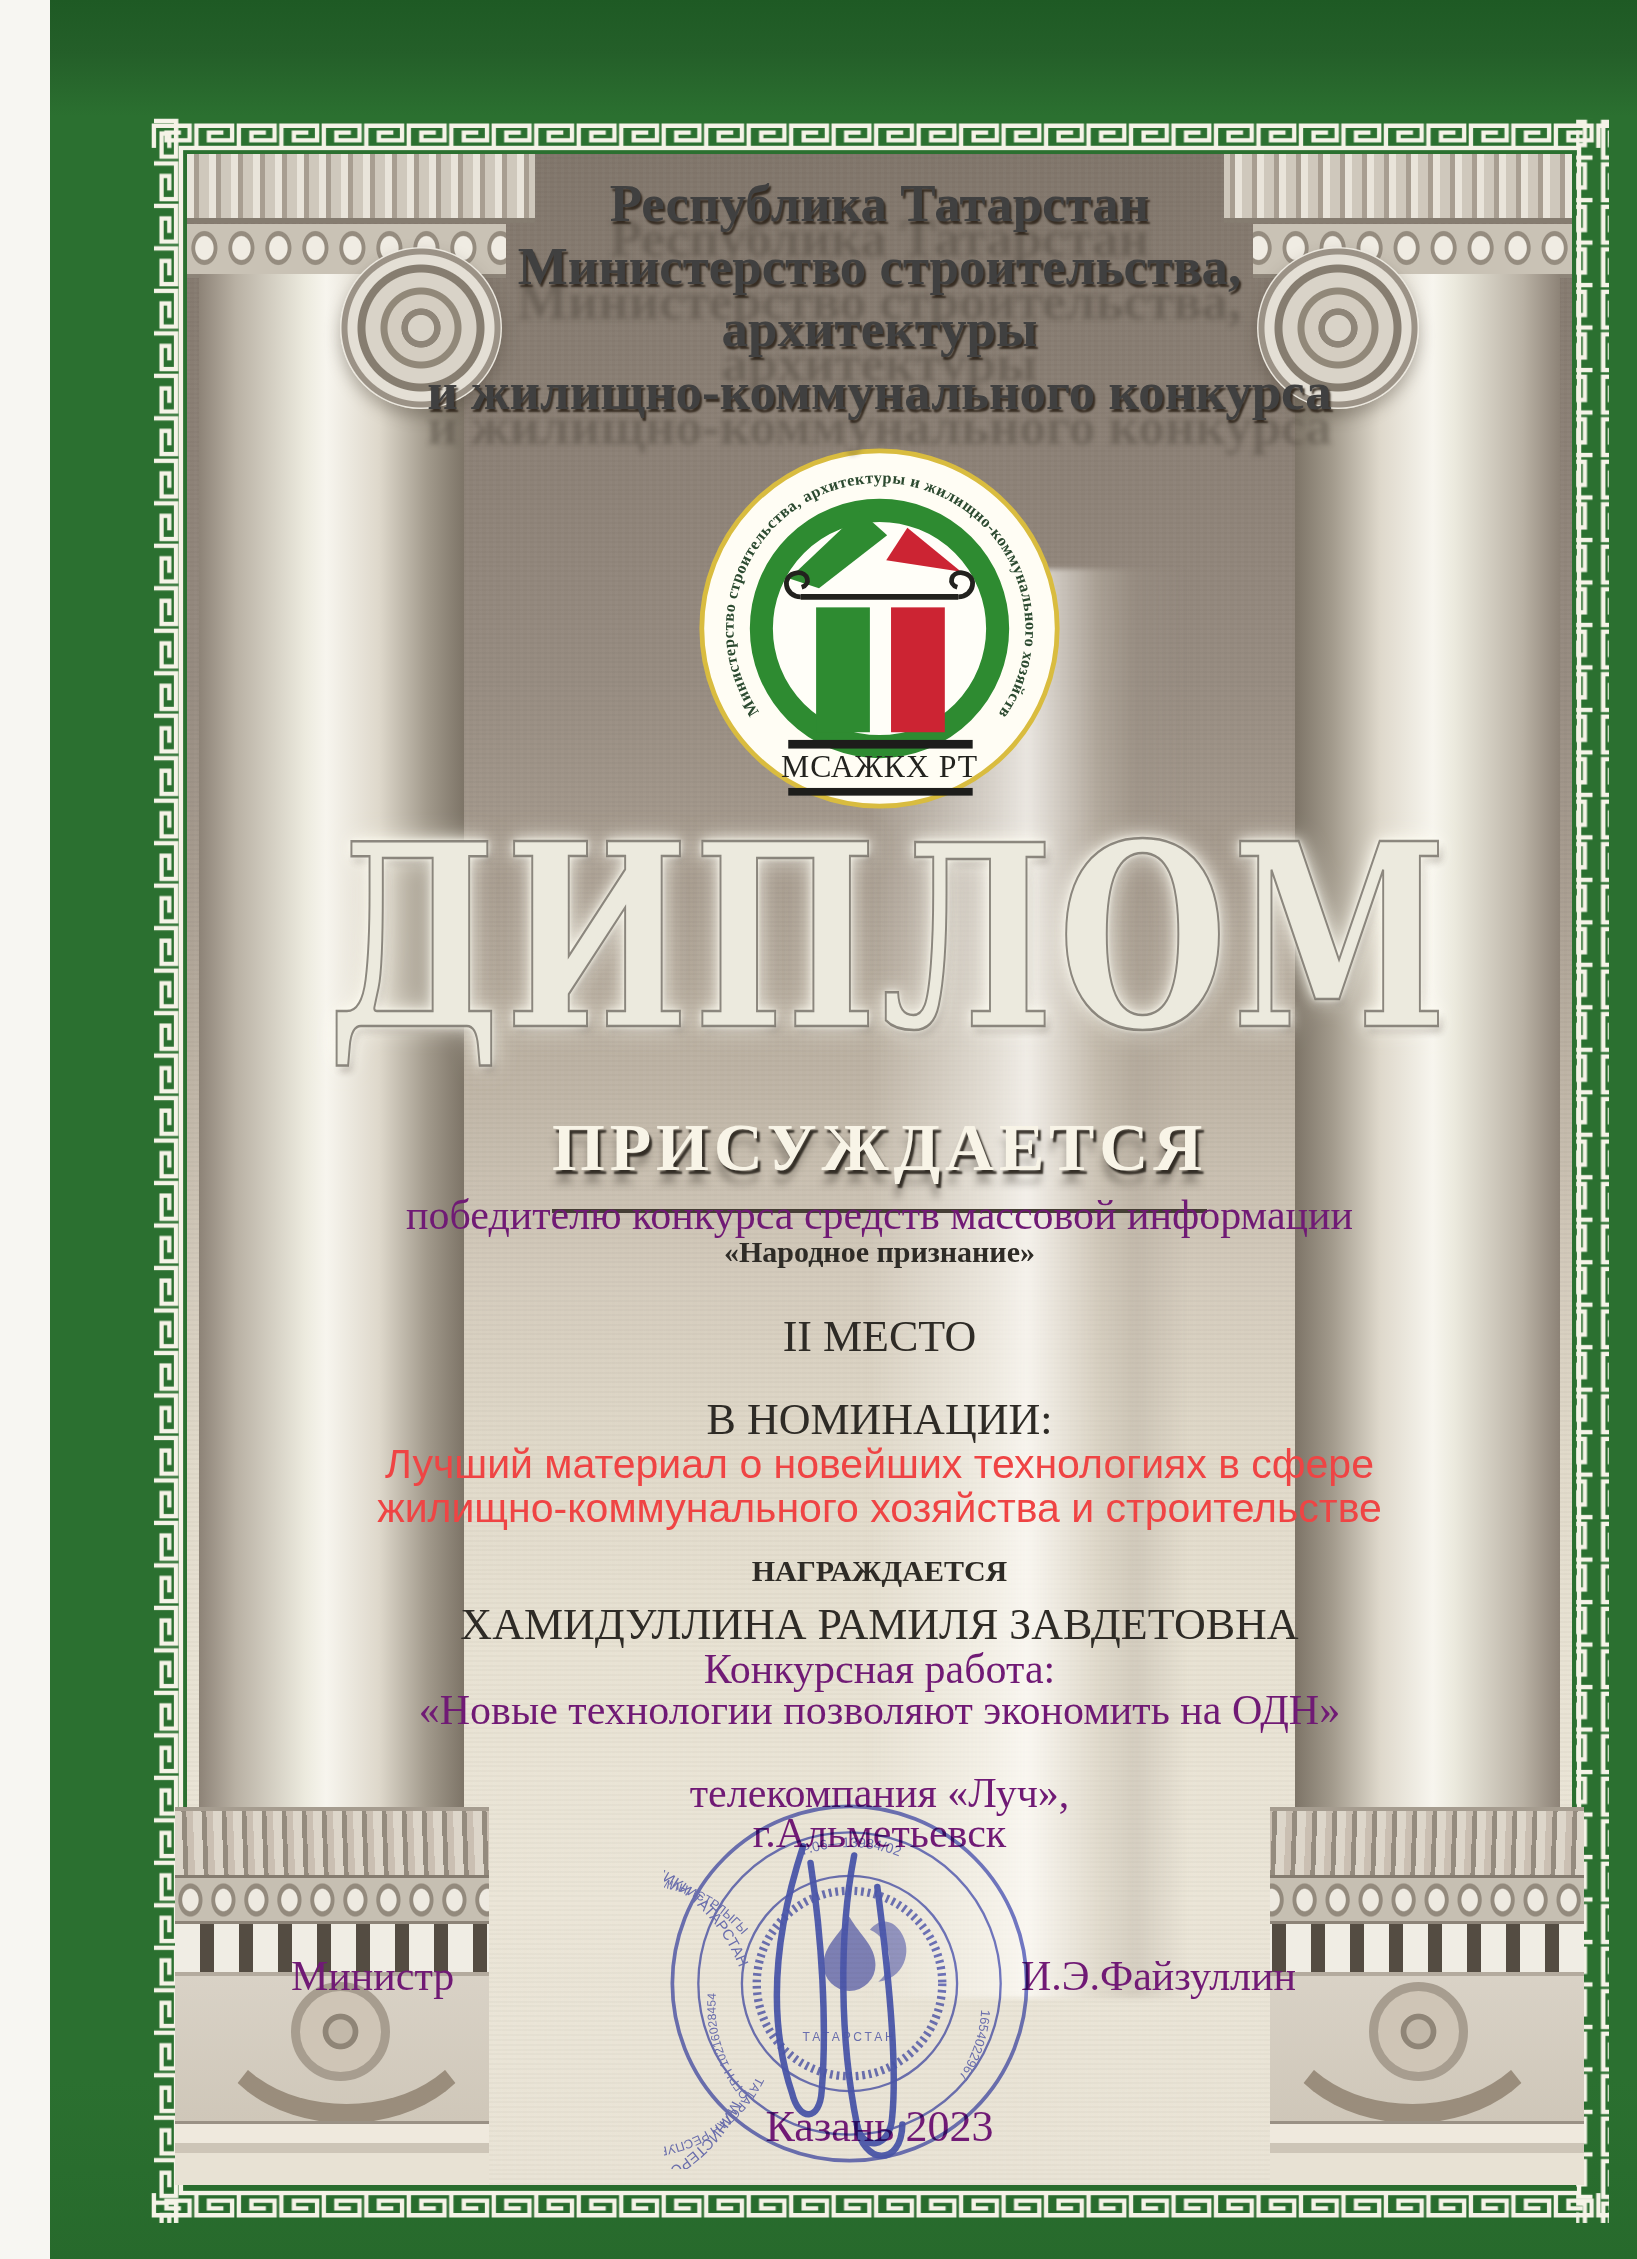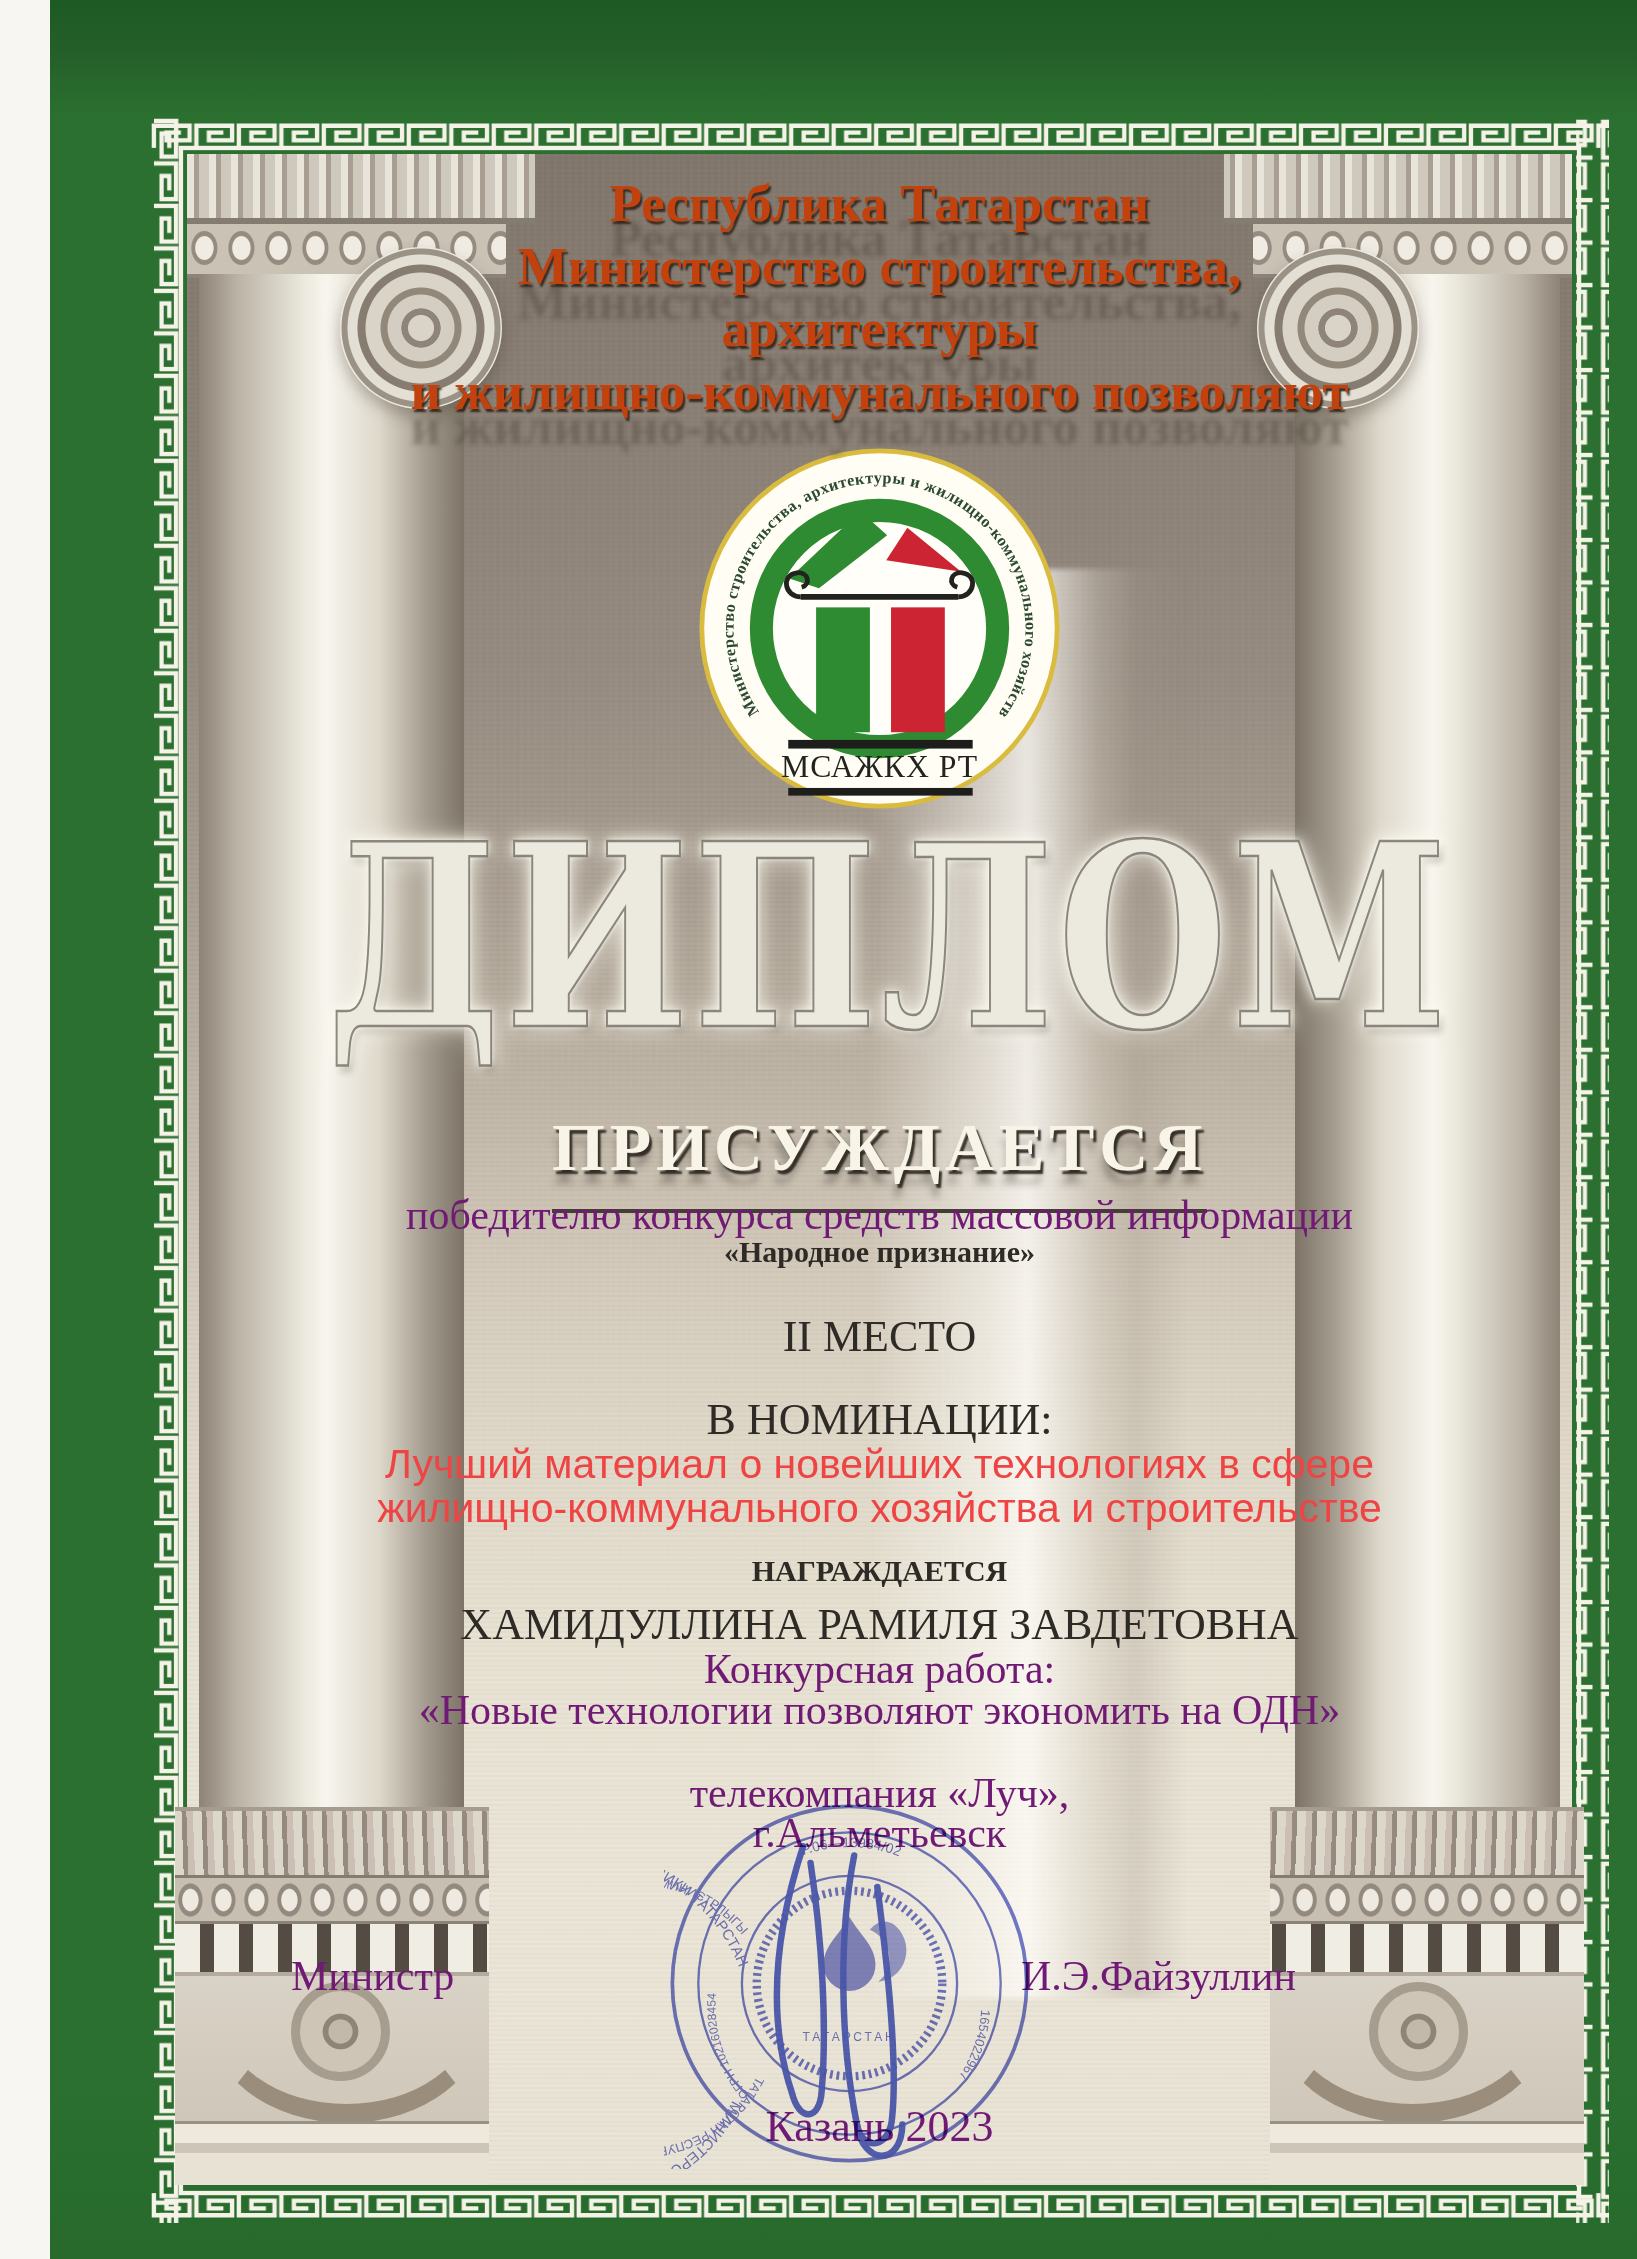--- a/index.html
+++ b/index.html
@@ -46,21 +46,21 @@
   .swag{position:absolute;left:50%;top:-70px;width:251px;height:183px;margin-left:-126px;border-radius:50%;
        border:15.4px solid transparent;border-bottom:19.3px solid #9a8d7c;}
   .b-plinth{height:64px;background:linear-gradient(180deg,#efe9dd 0 19.3px,#cdc5b7 19.3px 29px,#e8e2d4 29px);
        border-top:3.9px solid #9a9185;box-sizing:border-box;}
   
   .ghost-col{position:absolute;left:681px;top:415px;width:319px;height:1429px;z-index:0;filter:blur(2.9px);
        background:linear-gradient(90deg,rgba(240,237,229,0) 0%,rgba(250,248,242,.6) 38%,rgba(253,251,247,.8) 50%,
                   rgba(210,203,190,.35) 72%,rgba(160,150,138,.28) 84%,rgba(240,237,229,0) 100%);}
   
   .line{position:absolute;left:187px;width:1385px;text-align:center;z-index:5;color:#701a75;}
-  .hdr{font-weight:bold;font-size:53px;line-height:1.17;color:#c2410c;
+  .hdr{font-weight:bold;font-size:53px;line-height:1.17;color:#404040;
        text-shadow:1.9px 2.9px 1.9px rgba(45,35,25,.9),0 35px 4.8px rgba(75,66,58,.42);}
   .diplom{top:816px;font-size:243px;font-weight:bold;color:#eceade;letter-spacing:5.8px;
        font-family:"DejaVu Serif",serif;line-height:1;z-index:4;
        -webkit-text-stroke:2.4px rgba(105,100,92,.75);
        text-shadow:0 0 5.8px #fffdf2,0 0 15.4px rgba(255,253,242,.95),0 0 29px rgba(255,253,242,.7),3.9px 5.8px 7.7px rgba(90,80,70,.45);}
   .diplom span{display:inline-block;transform:scale(.8,1.04);transform-origin:center;}
   .prisuzh{top:1108px;font-size:68px;font-weight:bold;letter-spacing:4.8px;color:#f8f4e7;
        text-shadow:2.9px 3.9px 1.9px rgba(45,40,33,.95),0 13.5px 7.7px rgba(70,62,54,.35);}
   .prisuzh span{display:inline-block;border-bottom:4.8px solid #453e34;padding-bottom:22px;}
   .serif43{font-size:42px;}
@@ -137,21 +137,21 @@
       <div class="rosette"></div>
       <div class="swag"></div>
     </div>
     <div class="b-plinth"></div>
   </div>
 </div>
 
 <div class="line hdr" style="top:172px">Республика Татарстан</div>
 <div class="line hdr" style="top:235px">Министерство строительства,</div>
 <div class="line hdr" style="top:297px">архитектуры</div>
-<div class="line hdr" style="top:360px">и жилищно-коммунального позволяют</div>
+<div class="line hdr" style="top:360px">и жилищно-коммунального конкурса</div>
 
 <svg class="logo-svg" viewBox="0 0 380 380">
   <circle cx="190" cy="190" r="185" fill="#fffdf4" stroke="#d9bc3f" stroke-width="5"></circle>
   <defs>
     <path id="logoRing" d="M 65 277 A 152 152 0 1 1 315 277"></path>
   </defs>
   <text font-size="17" font-weight="bold" fill="#2c4a30" font-family="Liberation Serif, serif" letter-spacing="0.5">
     <textPath href="#logoRing">Министерство строительства, архитектуры и жилищно-коммунального хозяйства</textPath>
   </text>
   <circle cx="190" cy="190" r="123" fill="#fffef8" stroke="#2e8b31" stroke-width="24"></circle>

